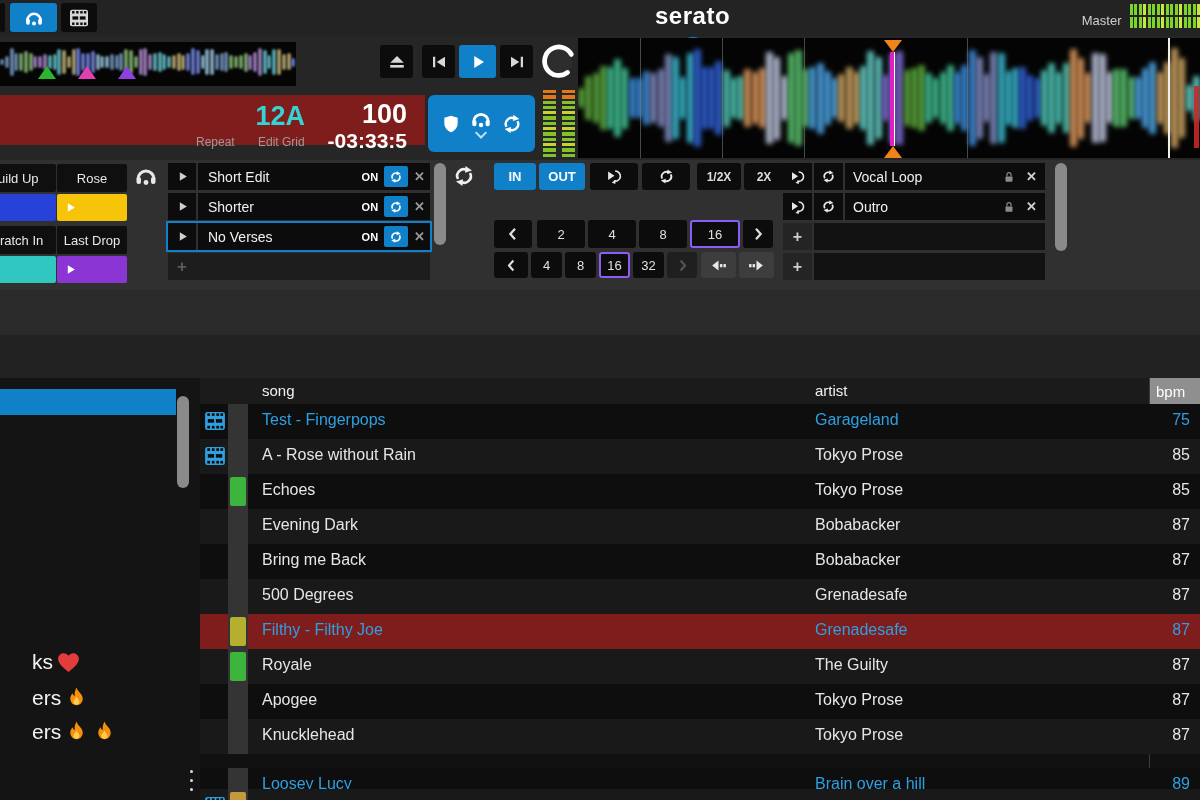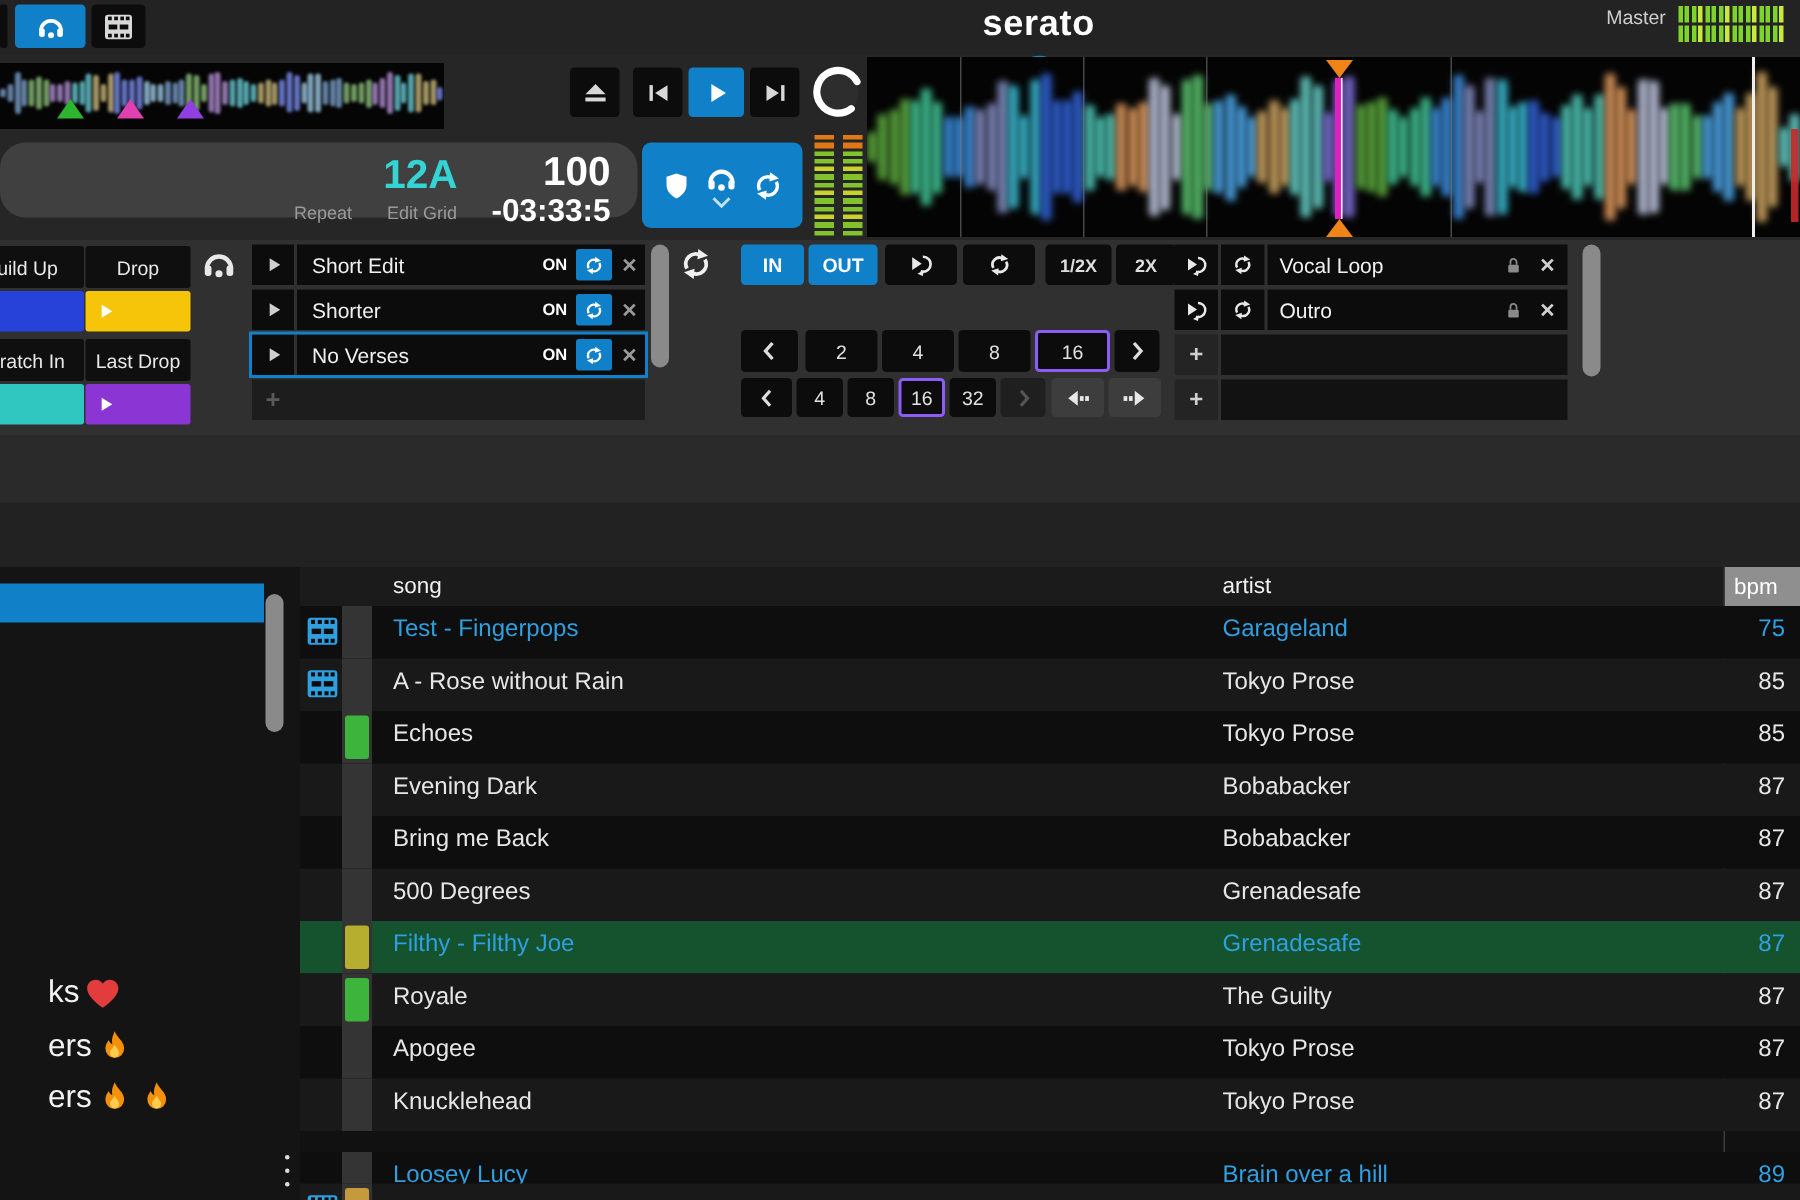--- a/index.html
+++ b/index.html
@@ -10,25 +10,25 @@
   .btn { display:flex; align-items:center; justify-content:center; border-radius:3px; cursor:default; }
   .dark { background:#0c0c0c; color:#ddd; }
   .blue { background:#1080c8; color:#fff; }
   .ic { display:flex; align-items:center; justify-content:center; }
   svg { display:block; }
   
   #topbar { left:0; top:0; width:1200px; height:36px; background:#232323; }
   #logo { left:655px; top:2px; height:32px; display:flex; align-items:center; gap:7px;flex-direction:column; }
   #logo .serato { color:#fff; font-weight:bold; font-size:24px; letter-spacing:.5px; }
   #logo .prod { color:#b9b9b9; font-size:21px; }
-  #master-wrap { right:11px; top:4px; display:flex; align-items:flex-start; gap:8px; }
+  #master-wrap { right:0; top:4px; display:flex; align-items:flex-end; gap:8px; }
   #master-label { color:#cfcfcf; font-size:13px; }
   
   #overview-wave { left:0; top:42px; width:296px; height:44px; background:#050505; overflow:hidden; }
-  #deck-info { left:0; top:95px; width:425px; height:50px; background:#404040;border-radius:17px; }
+  #deck-info { left:0; top:95px; width:425px; height:50px; background:#7f1d1d; }
   .tri-up { width:0; height:0; border-left:9px solid transparent; border-right:9px solid transparent; }
   #blue-panel { left:428px; top:95px; width:107px; height:57px; background:#1080c8; border-radius:6px;
      display:flex; align-items:center; justify-content:space-around; padding:0 8px; }
   #main-wave { left:578px; top:38px; width:622px; height:120px; background:#040404; overflow:hidden; }
   
   #loop-section { left:0; top:160px; width:1200px; height:130px; background:#303030; }
   .cue-label { position:absolute; background:#0f0f0f; color:#e8e8e8; font-size:13px;
      display:flex; align-items:center; justify-content:center; border-radius:2px; }
   .cue-pad { position:absolute; border-radius:2px; display:flex; align-items:center; padding-left:7px; }
   .lname { color:#f0f0f0; font-size:14px; }
@@ -436,21 +436,21 @@
   <div class="abs" style="left:884px;top:146px;width:0;height:0;border-left:9px solid transparent;border-right:9px solid transparent;border-bottom:12px solid #f08418;"></div>
   <div class="abs" style="left:890px;top:52px;width:4px;height:94px;background:#e020c0;box-shadow:1px 0 0 #fff;"></div>
 
   <div id="loop-section" class="abs">
     <div id="cue-grid">
         <div class="cue-label" style="left: -28px; top: 4px; width: 84px; height: 28px;">
           <span>Build Up</span>
         </div>
         <div class="cue-pad" style="left: -28px; top: 34px; width: 84px; height: 27px; background: rgb(39, 66, 216);"></div>
         <div class="cue-label" style="left: 57px; top: 4px; width: 70px; height: 28px;">
-          <span>Drop</span>
+          <span>Rose</span>
         </div>
         <div class="cue-pad" style="left: 57px; top: 34px; width: 70px; height: 27px; background: rgb(246, 197, 10);">
           <svg width="13" height="13" viewBox="0 0 24 24">
             <polygon points="7,4 20,12 7,20" fill="#fff"></polygon>
           </svg>
         </div>
         <div class="cue-label" style="left: -28px; top: 66px; width: 84px; height: 28px;">
           <span>Scratch In</span>
         </div>
         <div class="cue-pad" style="left: -28px; top: 96px; width: 84px; height: 27px; background: rgb(47, 199, 191);"></div>
@@ -893,21 +893,21 @@
           <span class="song">Bring me Back</span>
           <span class="artist">Bobabacker</span>
           <span class="bpm">87</span>
         </div>
         <div class="lrow" style="top: 201px; background: rgb(25, 25, 25);">
           <i class="swcell"></i>
           <span class="song">500 Degrees</span>
           <span class="artist">Grenadesafe</span>
           <span class="bpm">87</span>
         </div>
-        <div class="lrow" style="top: 236px; background: #14532d;">
+        <div class="lrow" style="top: 236px; background: #7f1d1d;">
           <i class="swcell"></i>
           <i class="sw" style="background: rgb(181, 174, 47);"></i>
           <span class="song bluetxt">Filthy - Filthy Joe</span>
           <span class="artist bluetxt">Grenadesafe</span>
           <span class="bpm bluetxt">87</span>
         </div>
         <div class="lrow" style="top: 271px; background: rgb(25, 25, 25);">
           <i class="swcell"></i>
           <i class="sw" style="background: rgb(61, 181, 61);"></i>
           <span class="song">Royale</span>

